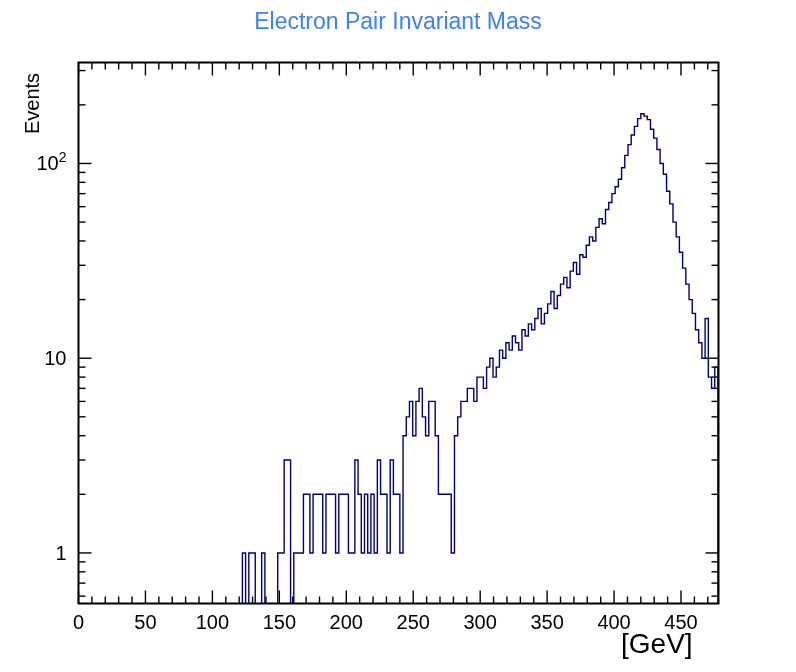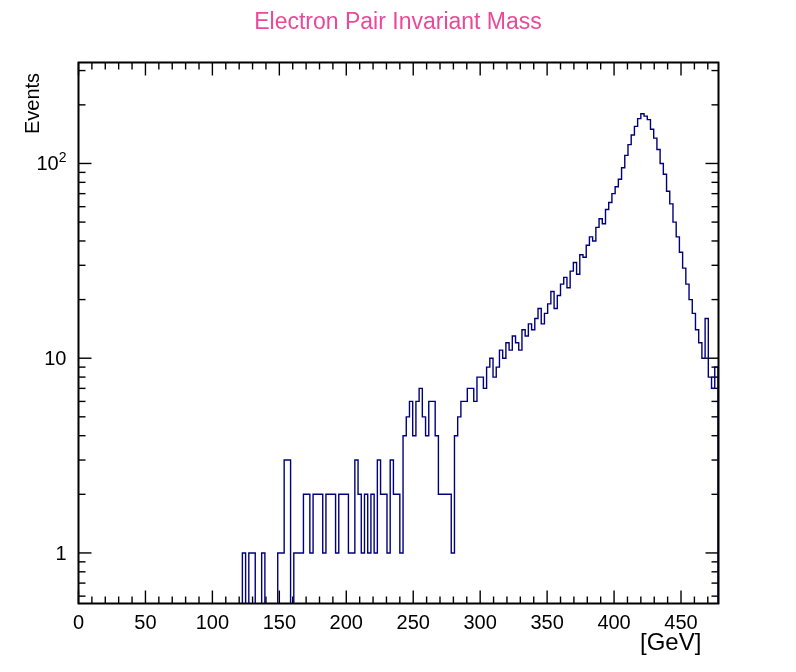--- a/index.html
+++ b/index.html
@@ -19,42 +19,42 @@
     height: 672px;
     background: #ffffff;
   }
   #plot-title {
     position: absolute;
     left: 0;
     top: 8px;
     width: 796px;
     text-align: center;
     font-size: 23px;
-    color: #ec4899;
+    color: #3b82f6;
     font-family: "Liberation Sans", sans-serif;
     letter-spacing: 0px;
     white-space: nowrap;
   }
   #yaxis-title {
     position: absolute;
     left: -28px;
     top: 92px;
     width: 120px;
     text-align: center;
     font-size: 20px;
     color: #000000;
     transform: rotate(-90deg);
     transform-origin: 50% 50%;
     white-space: nowrap;
   }
   #xaxis-title {
     position: absolute;
-    left: 640px;
+    left: 621px;
     top: 628px;
-    font-size: 24px;
+    font-size: 28px;
     color: #000000;
     white-space: nowrap;
   }
   svg#plot-svg {
     position: absolute;
     left: 0;
     top: 0;
   }
   .tick-label {
     font-family: "Liberation Sans", sans-serif;

